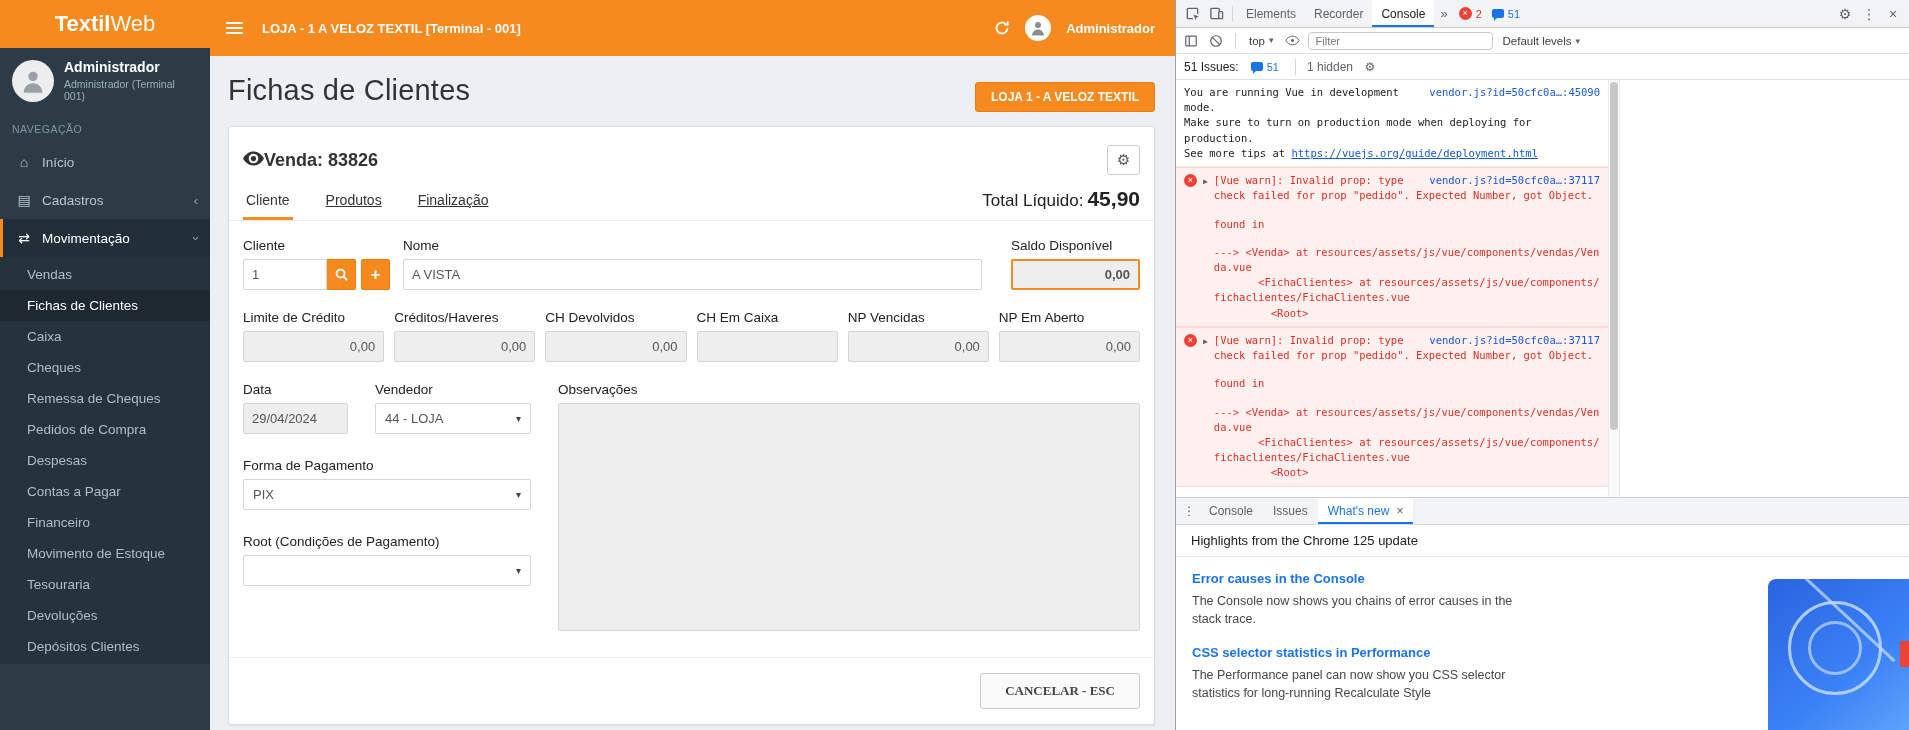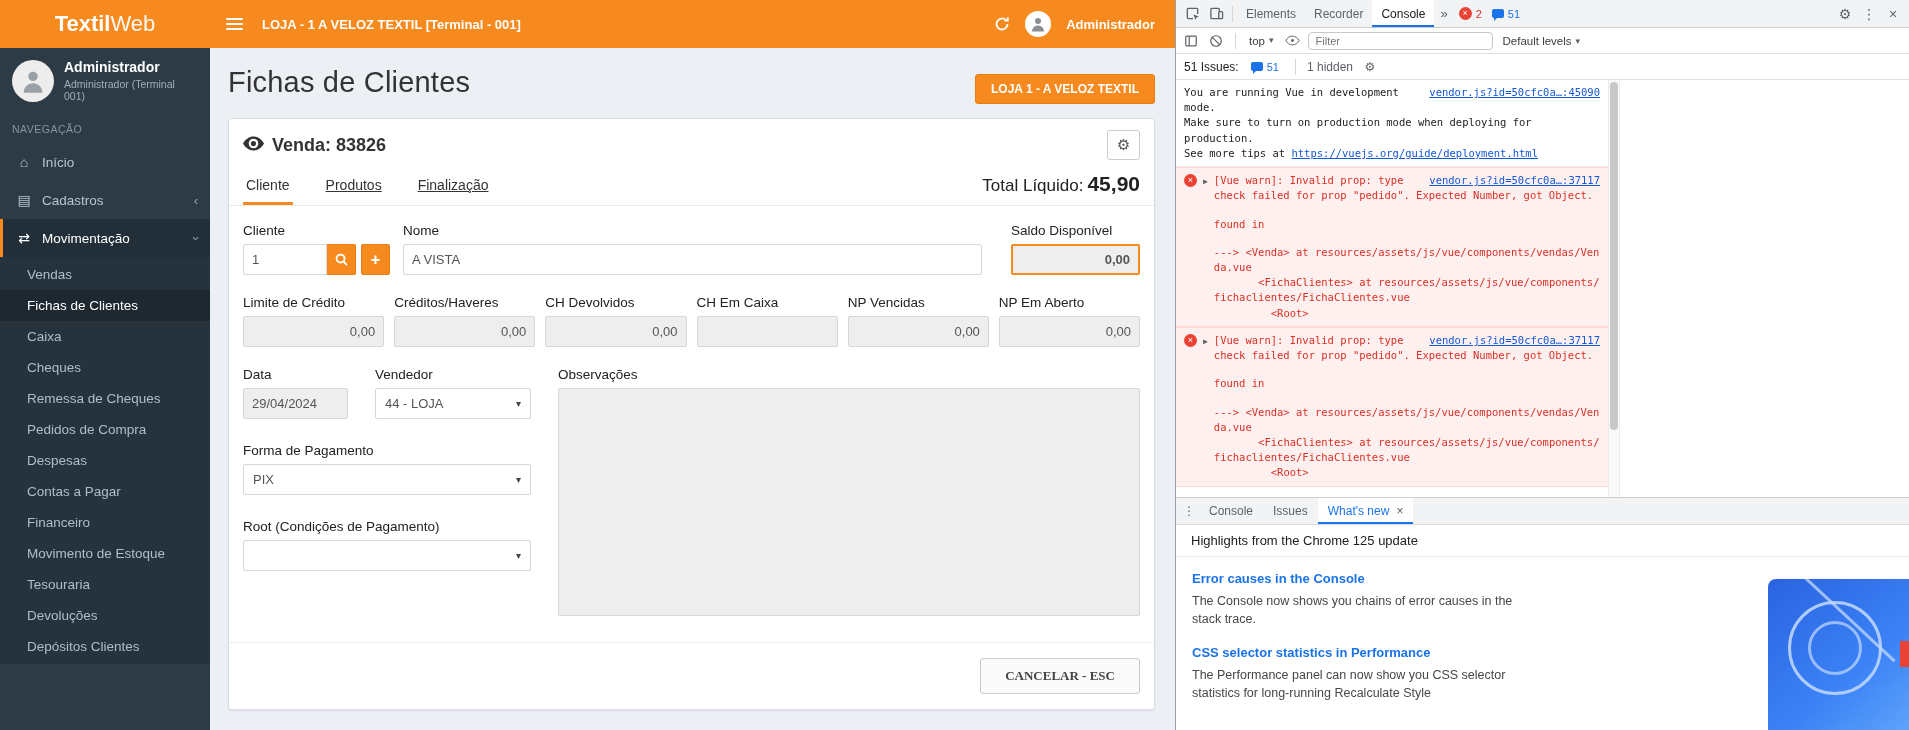--- a/index.html
+++ b/index.html
@@ -19,36 +19,36 @@
   .mi-icon{width:18px;text-align:center;font-size:14px}
   .mi-chev{margin-left:auto;font-size:13px;color:#8fa3af}
   .mi-chev.down{transform:rotate(90deg)}
   .menu-item.active-parent{background:#222f38;border-left-color:#f68a1e;color:#fff}
   .submenu{background:#26333d;padding:2px 0}
   .sub-item{padding:8px 12px 8px 27px;font-size:13.5px;color:#b0bec9;cursor:pointer}
   .sub-item.active{background:#1d2831;color:#fff}
 
   
   .main{position:absolute;left:210px;top:0;width:965px;height:730px;background:#ecf0f5;overflow:hidden}
-  .topbar{height:48px;background:#f68a1e;display:flex;align-items:center;color:#fff}
+  .topbar{height:56px;background:#f68a1e;display:flex;align-items:center;color:#fff}
   .hamburger{width:48px;height:48px;display:flex;flex-direction:column;gap:3px;align-items:center;justify-content:center;cursor:pointer}
   .hamburger i{display:block;width:17px;height:2px;background:#fff;border-radius:1px}
   .tb-title{font-size:13px;font-weight:700;margin-left:4px}
   .tb-right{margin-left:auto;display:flex;align-items:center;gap:15px;padding-right:20px}
   .tb-refresh{cursor:pointer;display:flex}
   .tb-avatar{width:26px;height:26px;border-radius:50%;background:#fff;display:flex;align-items:center;justify-content:center;overflow:hidden;cursor:pointer}
   .tb-user{font-size:13px;font-weight:700;cursor:pointer}
 
   .content{padding:14px 20px 0 18px}
   .page-head{display:flex;align-items:flex-start;justify-content:space-between;margin:4px 0 14px}
   .page-title{font-size:29px;font-weight:500;color:#333;letter-spacing:.2px}
   .store-btn{background:#f68a1e;color:#fff;font-size:12px;font-weight:700;padding:7px 15px;border:1px solid #e67e12;border-radius:3px;margin-top:8px;cursor:pointer;font-family:inherit}
 
   .card{background:#fff;border:1px solid #d9dee4;border-radius:3px;box-shadow:0 1px 2px rgba(0,0,0,.08)}
-  .card-head{display:flex;align-items:center;gap:8px;padding:11px 14px 4px}
+  .card-head{display:flex;align-items:center;padding:18px 14px 4px}
   .card-title{font-size:18px;font-weight:700;color:#333}
   .gear-btn{margin-left:auto;width:33px;height:30px;border:1px solid #c9ccd1;border-radius:3px;background:#fff;display:flex;align-items:center;justify-content:center;font-size:15px;color:#555;cursor:pointer}
   .tabs-row{display:flex;align-items:flex-end;padding:2px 14px 0;border-bottom:1px solid #ececec}
   .tab{padding:11px 3px 9px;margin-right:30px;font-size:14px;color:#333;cursor:pointer;border-bottom:3px solid transparent}
   .tab.active{border-bottom-color:#f68a1e}
   .tab.link{text-decoration:underline}
   .total{margin-left:auto;font-size:17px;color:#222;padding-bottom:9px}
   .total b{font-size:21px;margin-left:4px}
 
   .form{padding:17px 14px 0}
@@ -104,21 +104,21 @@
   .levels{display:flex;align-items:center;gap:4px;color:#3c4043;font-size:11.5px;padding:0 5px;cursor:pointer}
 
   .dt-issues{height:26px;border-bottom:1px solid #e0e0e0;display:flex;align-items:center;gap:7px;padding:0 8px;flex-shrink:0}
   .iss-label{font-size:12px;color:#202124}
   .hidden-count{font-size:12px;color:#5f6368;cursor:pointer}
 
   .dt-console{flex:1;position:relative;overflow:hidden;font-family:"DejaVu Sans Mono",monospace;font-size:10.5px;line-height:1.45}
   .con-stream{width:432px;height:100%}
   .con-msg{padding:5px 8px;border-bottom:1px solid #ebebeb;display:flex;gap:6px;align-items:flex-start}
   .msg-body{flex:1;min-width:0;color:#202124}
-  .src{float:right;color:#1558d6;text-decoration:underline;margin-left:0;cursor:pointer;white-space:nowrap}
+  .src{float:right;color:#1558d6;margin-left:0;cursor:pointer;white-space:nowrap}
   .inline-link{color:#1558d6;text-decoration:underline;cursor:pointer;word-break:break-all}
   .con-msg.error{background:#fff0f0;border-top:1px solid #ffd7d7;border-bottom:1px solid #ffd7d7}
   .con-msg.error .msg-body{color:#d93025}
   .tri{font-size:8px;color:#5f6368;margin-top:3px;cursor:pointer;flex-shrink:0}
   .con-msg.error .err-dot{margin-top:1px}
   .found{margin:13px 0}
   .trace{white-space:pre-wrap;word-break:break-all}
   .con-prompt{padding:6px 8px;color:#1a73e8;font-weight:700;font-size:13px}
   .con-scrollbar{position:absolute;left:432px;top:0;width:12px;height:100%;background:#fafafa;border-left:1px solid #ececec;border-right:1px solid #ececec;cursor:pointer}
   .con-scrollbar .thumb{margin:2px auto 0;width:8px;height:348px;background:#c8c8c8;border-radius:4px}

